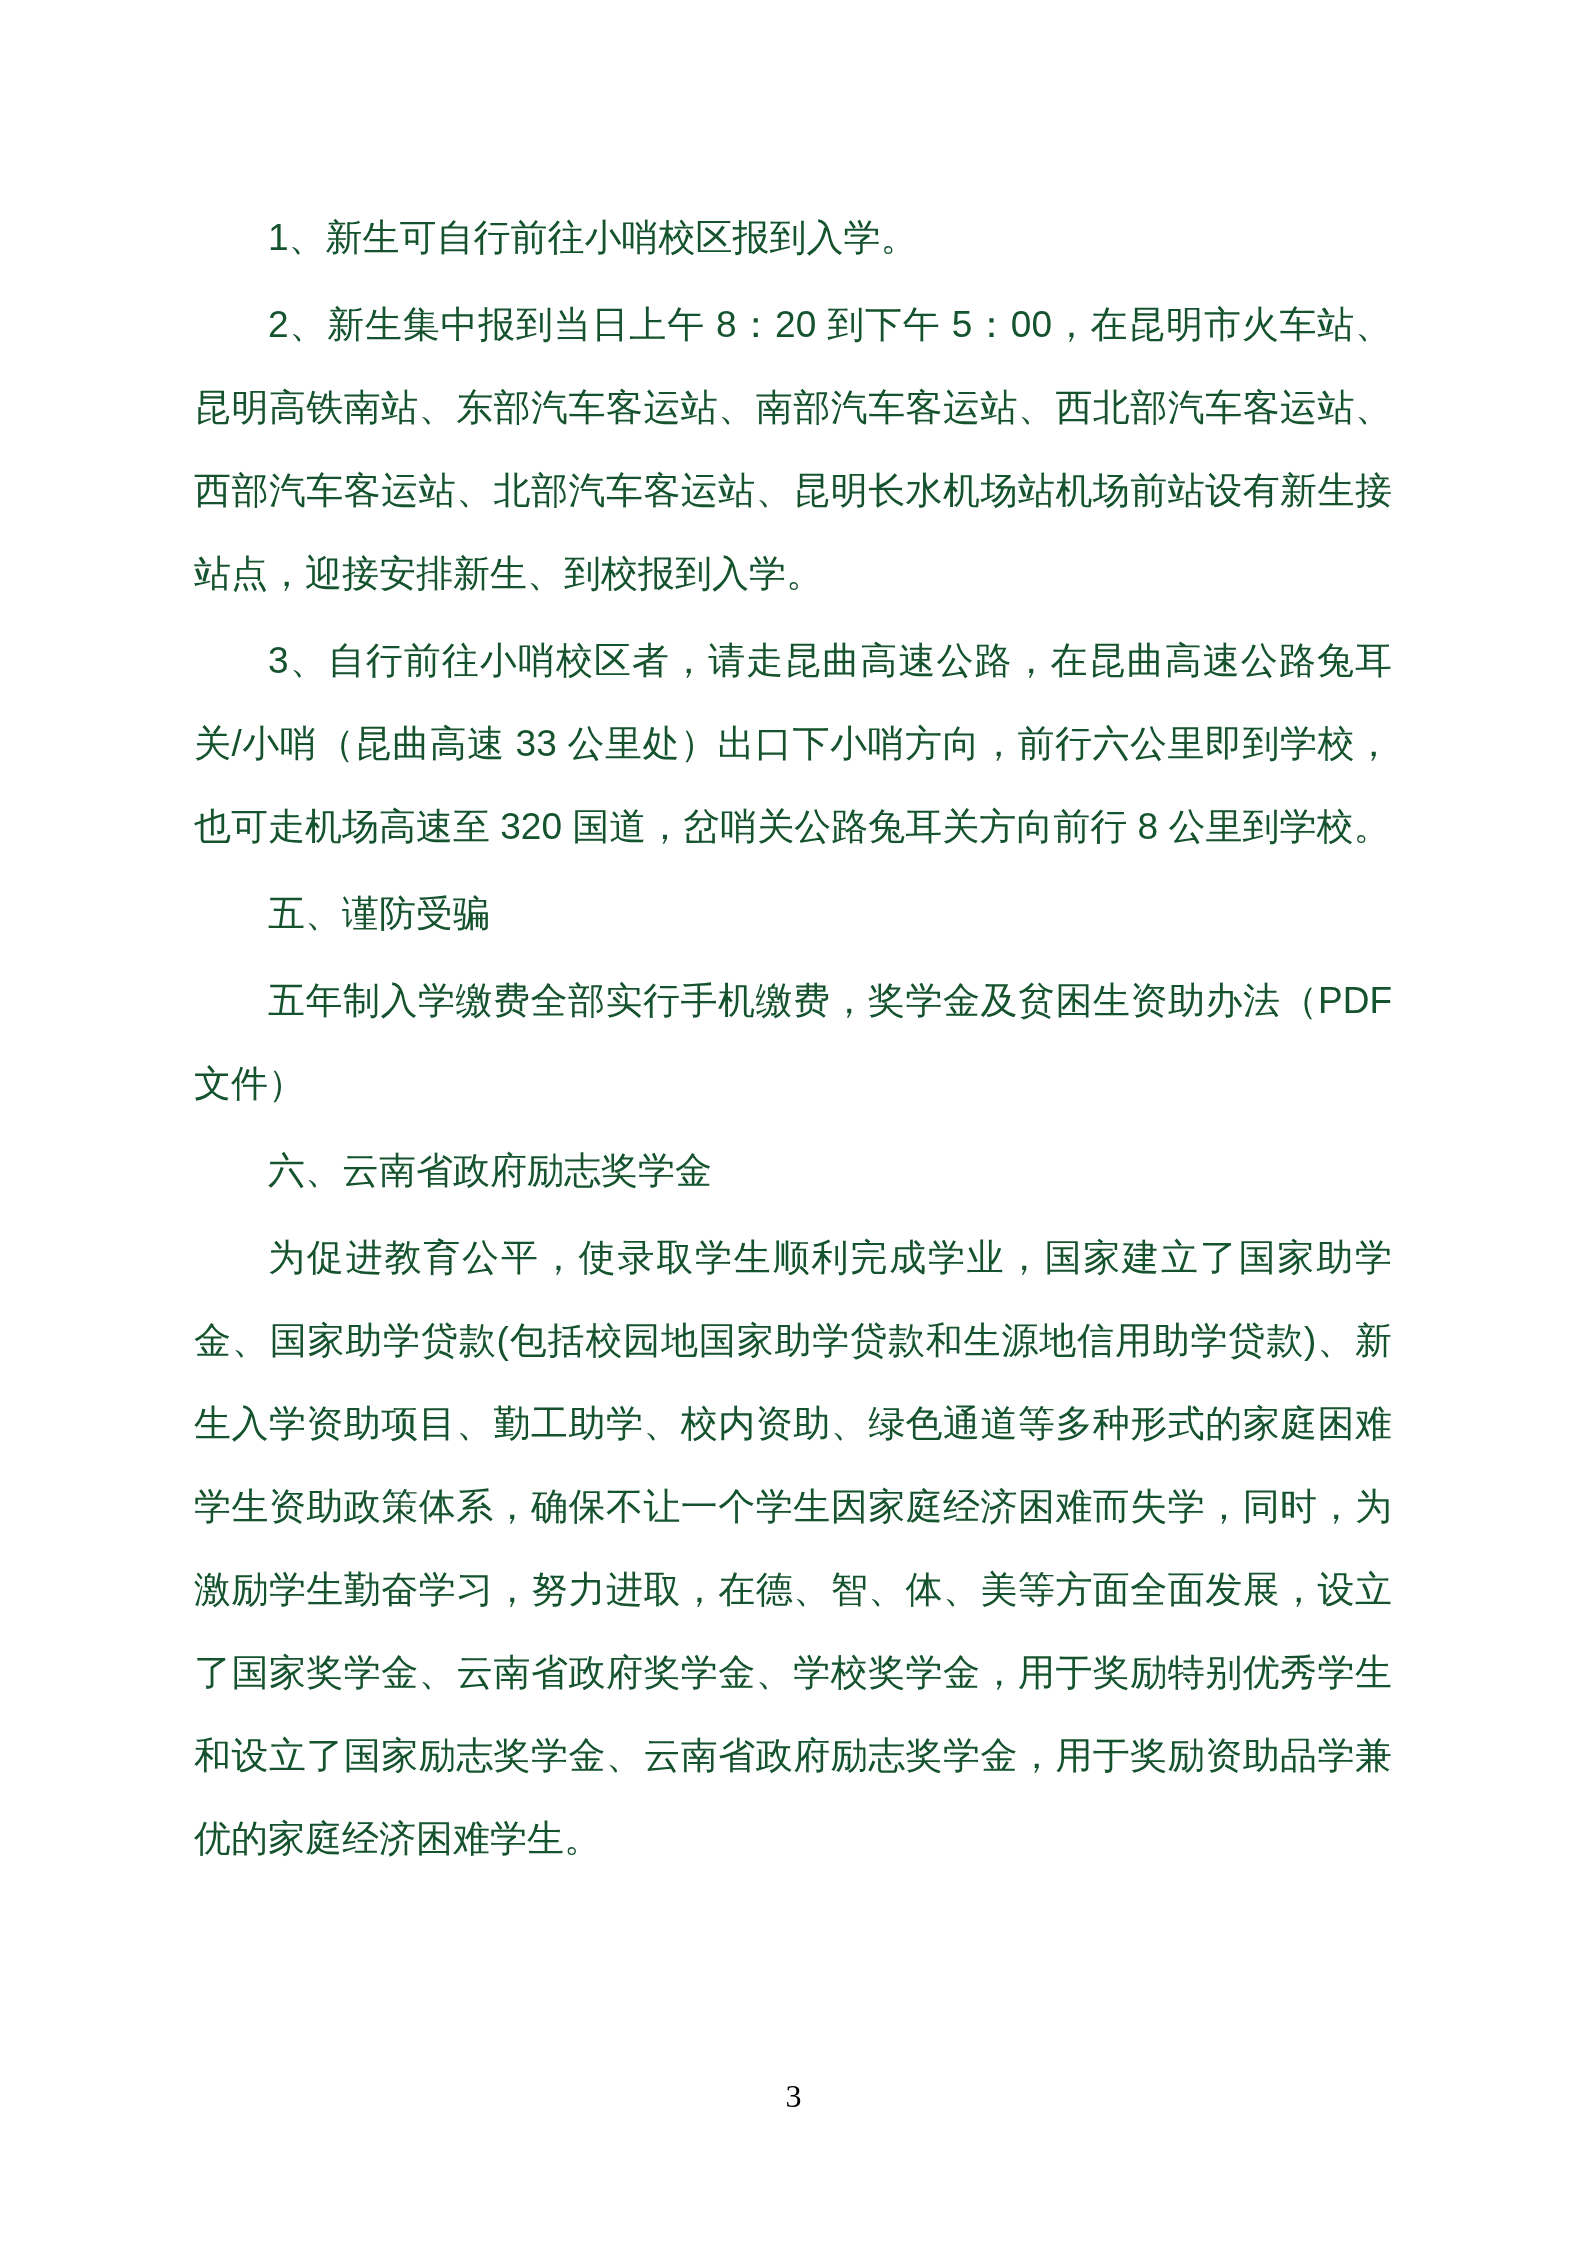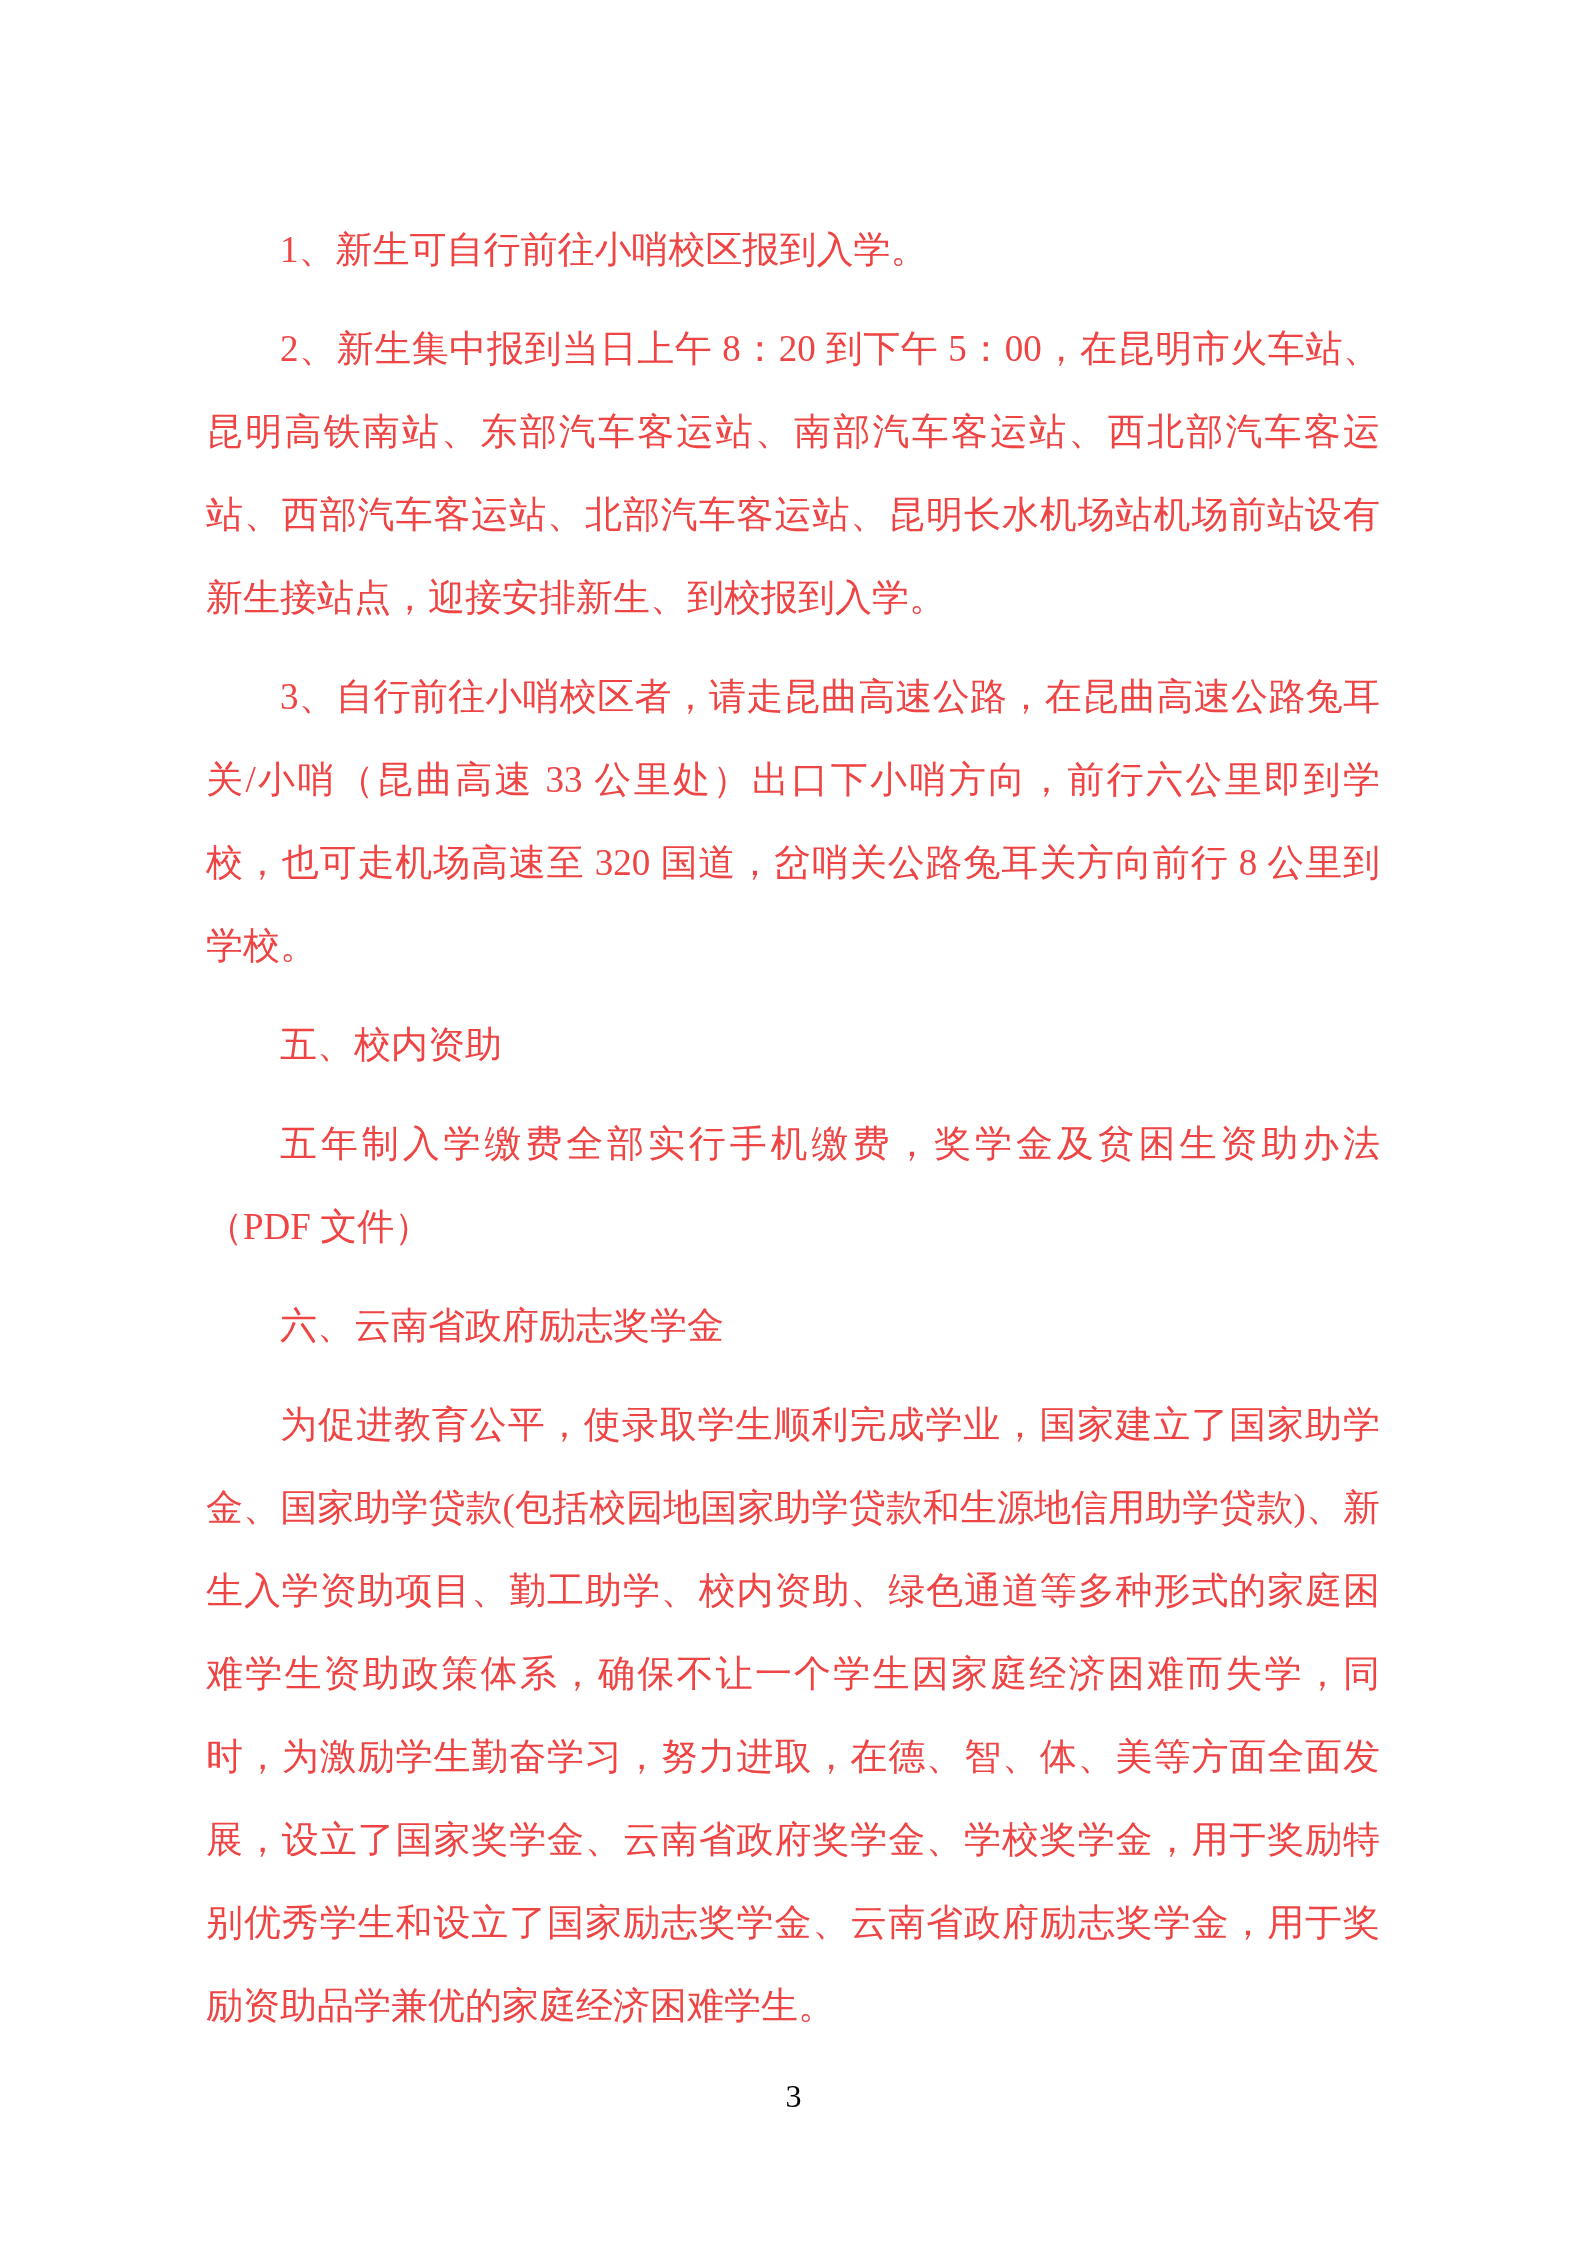--- a/index.html
+++ b/index.html
@@ -16,29 +16,28 @@
     font-family: "Liberation Sans", sans-serif;
     color: #000000;
   }
   .content {
     position: absolute;
     left: 190px;
     top: 192px;
     width: 1206px;
   }
   .content p {
-    margin: 16px;
+    margin: 4px;
     padding: 0;
     font-size: 37px;
     line-height: 83px;
     text-align: justify;
     text-justify: inter-ideograph;
     word-break: normal;
-    color: #ef4444;
-    font-family: Liberation Serif, serif;
+    color: #14532d;
   }
   .indent {
     text-indent: 2em;
   }
   .note {
     font-weight: 700;
     text-indent: 0;
   }
   .page-footer {
     position: absolute;
@@ -53,20 +52,20 @@
   }
 </style>
 </head>
 <body>
 
 <div class="page">
   <div class="content">
     <p class="indent">1、新生可自行前往小哨校区报到入学。</p>
     <p class="indent">2、新生集中报到当日上午 8：20 到下午 5：00，在昆明市火车站、昆明高铁南站、东部汽车客运站、南部汽车客运站、西北部汽车客运站、西部汽车客运站、北部汽车客运站、昆明长水机场站机场前站设有新生接站点，迎接安排新生、到校报到入学。</p>
     <p class="indent">3、自行前往小哨校区者，请走昆曲高速公路，在昆曲高速公路兔耳关/小哨（昆曲高速 33 公里处）出口下小哨方向，前行六公里即到学校，也可走机场高速至 320 国道，岔哨关公路兔耳关方向前行 8 公里到学校。</p>
-    <p class="indent">五、校内资助</p>
+    <p class="indent">五、谨防受骗</p>
     <p class="indent">五年制入学缴费全部实行手机缴费，奖学金及贫困生资助办法（PDF 文件）</p>
     <p class="indent">六、云南省政府励志奖学金</p>
     <p class="indent">为促进教育公平，使录取学生顺利完成学业，国家建立了国家助学金、国家助学贷款(包括校园地国家助学贷款和生源地信用助学贷款)、新生入学资助项目、勤工助学、校内资助、绿色通道等多种形式的家庭困难学生资助政策体系，确保不让一个学生因家庭经济困难而失学，同时，为激励学生勤奋学习，努力进取，在德、智、体、美等方面全面发展，设立了国家奖学金、云南省政府奖学金、学校奖学金，用于奖励特别优秀学生和设立了国家励志奖学金、云南省政府励志奖学金，用于奖励资助品学兼优的家庭经济困难学生。</p>
   </div>
 
   <div class="page-footer">3</div>
 </div>
 
 </body></html>

